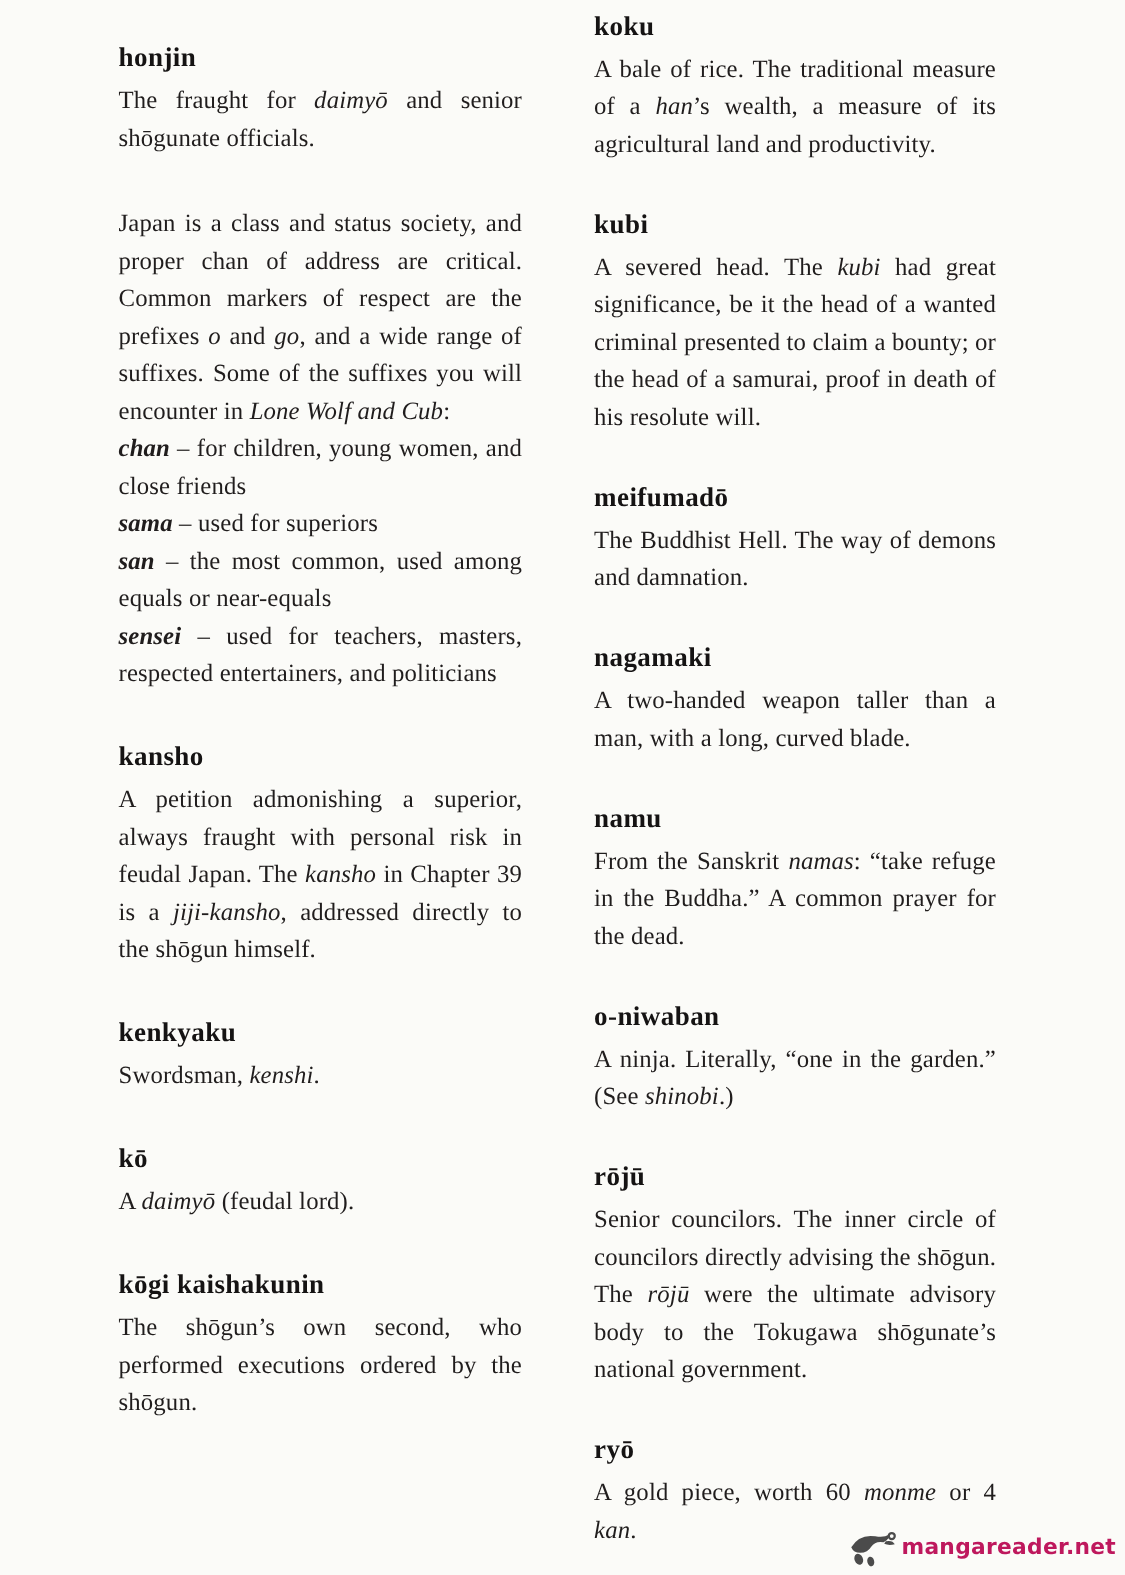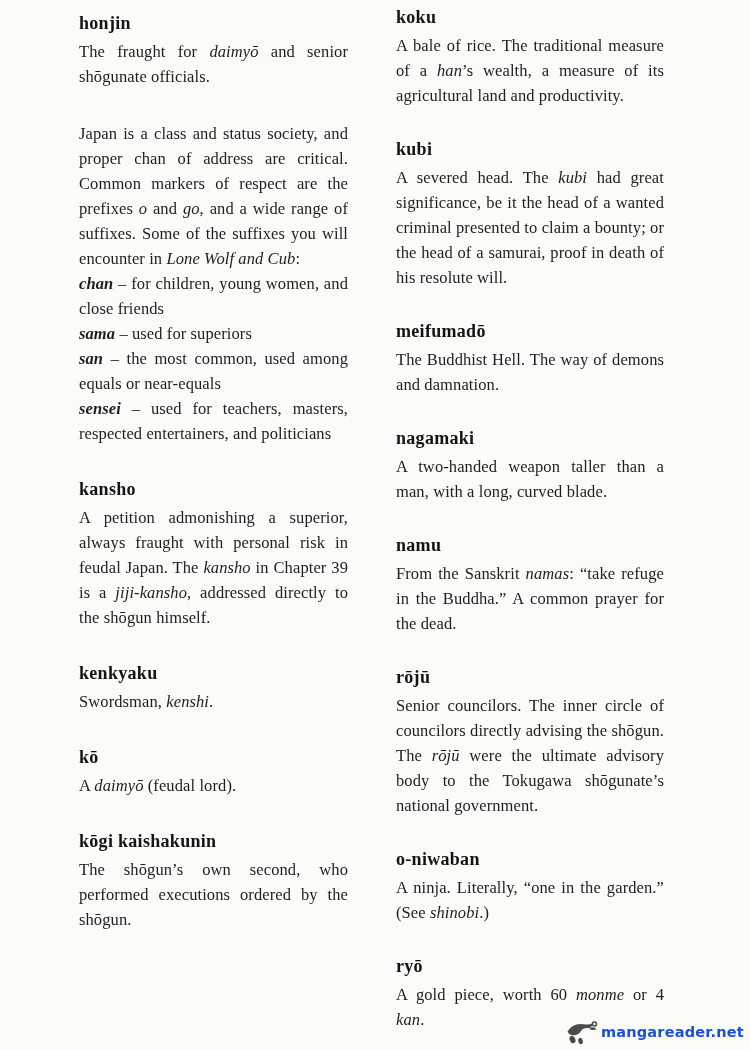--- a/index.html
+++ b/index.html
@@ -13,21 +13,21 @@
     height: 1050px;
     background: #fbfbf8;
     overflow: hidden;
     font-family: "Liberation Serif", "DejaVu Serif", serif;
     color: #201d1d;
   }
   .col {
     position: absolute;
     top: 0;
   }
-  .col-left  { left: 79px;  width: 269px; padding-top: 12px; }
+  .col-left  { left: 79px;  width: 269px; padding-top: 27px; }
   .col-right { left: 396px; width: 268px; padding-top: 6px; }
   .entry { margin: 0 0 30px 0; }
   .col-left .entry { margin-bottom: 32px; }
   .term {
     margin: 0 0 5px 0;
     font-size: 18px;
     line-height: 22px;
     font-weight: bold;
     letter-spacing: 0.3px;
     color: #151313;
@@ -41,21 +41,21 @@
   .def p { margin: 0; }
   .seg-i  { font-style: italic; }
   .seg-bi { font-style: italic; font-weight: bold; }
   .watermark {
     position: absolute;
     right: 6px;
     bottom: 5px;
     display: flex;
     align-items: center;
     gap: 1px;
-    color: #1d4ed8;
+    color: #be185d;
   }
   .watermark svg { display: block; }
   .watermark-text {
     font-family: "DejaVu Sans", "Liberation Sans", sans-serif;
     font-weight: bold;
     font-size: 14.5px;
     letter-spacing: 0.2px;
   }
 </style>
 </head>
@@ -143,30 +143,30 @@
     </section>
 
     <section class="entry">
       <h3 class="term">namu</h3>
       <div class="def">
         <p><span>From the Sanskrit </span><span class="seg-i">namas</span><span>: “take refuge in the Buddha.” A common prayer for the dead.</span></p>
       </div>
     </section>
 
     <section class="entry">
-      <h3 class="term">rōjū</h3>
+      <h3 class="term">o-niwaban</h3>
       <div class="def">
-        <p><span>Senior councilors. The inner circle of councilors directly advising the shōgun. The </span><span class="seg-i">rōjū</span><span> were the ultimate advisory body to the Tokugawa shōgunate’s national government.</span></p>
+        <p><span>A ninja. Literally, “one in the garden.” (See </span><span class="seg-i">shinobi</span><span>.)</span></p>
       </div>
     </section>
 
     <section class="entry">
-      <h3 class="term">o-niwaban</h3>
+      <h3 class="term">rōjū</h3>
       <div class="def">
-        <p><span>A ninja. Literally, “one in the garden.” (See </span><span class="seg-i">shinobi</span><span>.)</span></p>
+        <p><span>Senior councilors. The inner circle of councilors directly advising the shōgun. The </span><span class="seg-i">rōjū</span><span> were the ultimate advisory body to the Tokugawa shōgunate’s national government.</span></p>
       </div>
     </section>
 
     <section class="entry">
       <h3 class="term">ryō</h3>
       <div class="def">
         <p><span>A gold piece, worth 60 </span><span class="seg-i">monme</span><span> or 4 </span><span class="seg-i">kan</span><span>.</span></p>
       </div>
     </section>
 

